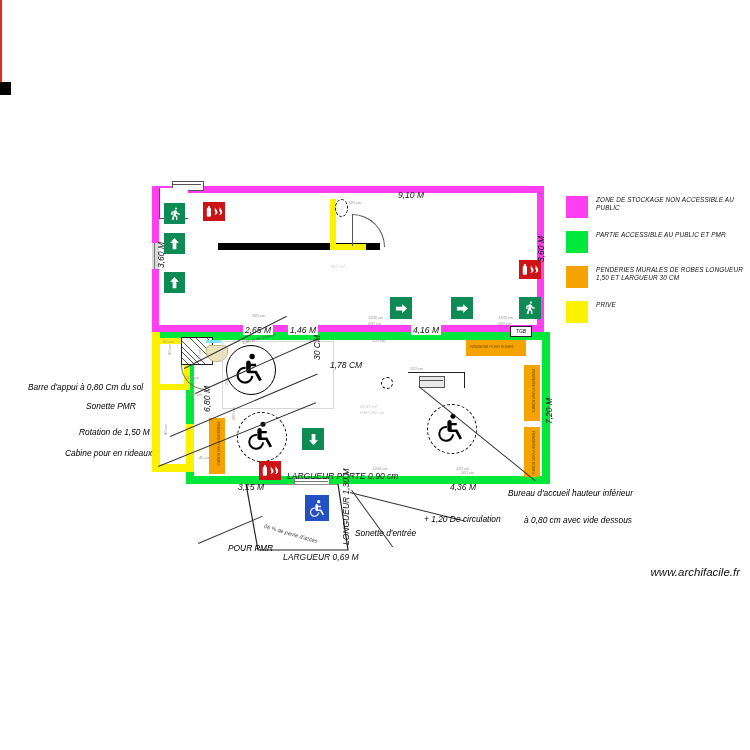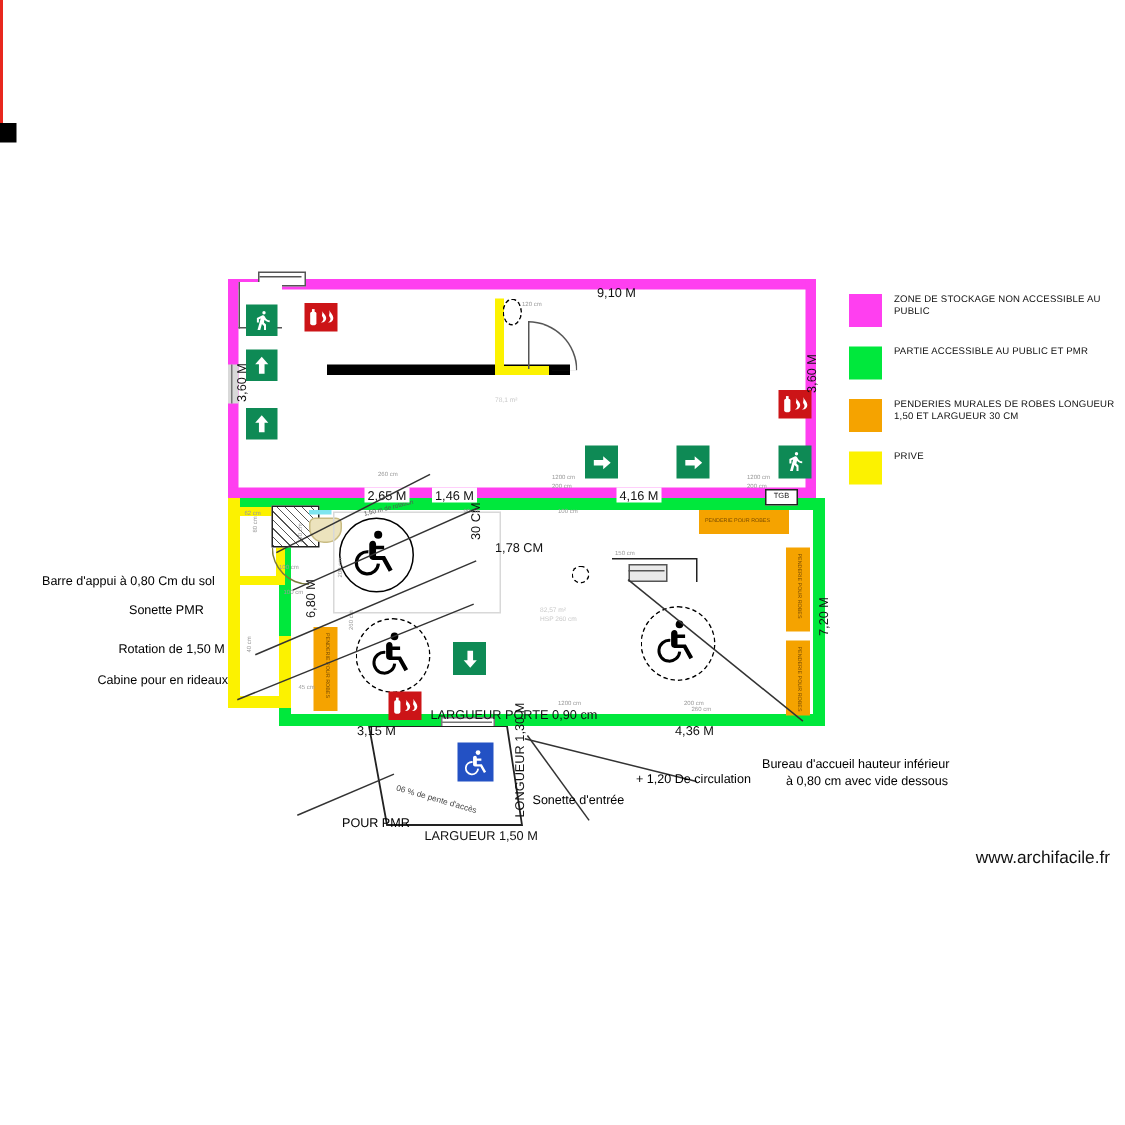--- a/index.html
+++ b/index.html
@@ -4,21 +4,21 @@
 <style>
   html,body{margin:0;padding:0;}
   body{
     width:750px;height:750px;
     background:#ffffff;
     font-family:"Liberation Sans", sans-serif;
     position:relative;
     overflow:hidden;
     -webkit-font-smoothing:antialiased;
   }
-  .plan{position:absolute;left:0;top:0;width:750px;height:750px;}
+  .plan{position:absolute;left:0;top:0;width:750px;height:750px;font-style:italic;}
   .abs{position:absolute;}
 
   
   .wall{position:absolute;}
   .w-magenta{background:#ff3ff0;}
   .w-green{background:#00e83c;}
   .w-yellow{background:#fcf200;}
   .w-orange{background:#f5a300;}
   .w-black{background:#000000;}
   .w-red{background:#e8281e;}
@@ -325,21 +325,21 @@
   <div class="dim dim-box" style="left:288px;top:325px;">1,46 M</div>
   <div class="dim dim-box" style="left:411px;top:325px;">4,16 M</div>
   <div class="dim vtxt" style="left:312px;top:360px;transform:rotate(-90deg);">30 CM</div>
   <div class="dim" style="left:330px;top:360px;">1,78 CM</div>
   <div class="dim vtxt" style="left:202px;top:412px;transform:rotate(-90deg);">6,80 M</div>
   <div class="dim vtxt" style="left:544px;top:424px;transform:rotate(-90deg);">7,20 M</div>
   <div class="dim" style="left:238px;top:482px;">3,15 M</div>
   <div class="dim" style="left:450px;top:482px;">4,36 M</div>
   <div class="dim" style="left:287px;top:471px;">LARGUEUR PORTE 0,90 cm</div>
   <div class="dim vtxt" style="left:341px;top:545px;transform:rotate(-90deg);">LONGUEUR 1,30 M</div>
-  <div class="dim" style="left:283px;top:552px;">LARGUEUR 1,50 M</div>
+  <div class="dim" style="left:283px;top:552px;">LARGUEUR 0,69 M</div>
 
   <div class="areatxt" style="left:360px;top:404px;">82,57 m²</div>
   <div class="areatxt" style="left:360px;top:410px;">HSP 260 cm</div>
 
   <div class="tiny" style="left:163px;top:339px;">62 cm</div>
   <div class="tiny" style="left:167px;top:355px;transform:rotate(-90deg);transform-origin:0 0;">80 cm</div>
   <div class="tiny" style="left:197px;top:362px;transform:rotate(-90deg);transform-origin:0 0;">130 cm</div>
   <div class="tiny" style="left:186px;top:375px;">100 cm</div>
   <div class="tiny" style="left:189px;top:392px;">100 cm</div>
   <div class="tiny" style="left:224px;top:385px;transform:rotate(-90deg);transform-origin:0 0;">200 cm</div>
@@ -363,21 +363,21 @@
 
   <div class="annot" style="left:28px;top:382px;">Barre d'appui à 0,80 Cm du sol</div>
   <div class="annot" style="left:86px;top:401px;">Sonette PMR</div>
   <div class="annot" style="left:79px;top:427px;">Rotation de 1,50 M</div>
   <div class="annot" style="left:65px;top:448px;">Cabine pour en rideaux</div>
 
   <div class="annot" style="left:228px;top:543px;">POUR PMR</div>
   <div class="annot" style="left:355px;top:528px;">Sonette d'entrée</div>
   <div class="annot" style="left:424px;top:514px;">+ 1,20 De circulation</div>
 
-  <div class="annot" style="left:508px;top:504px;">Bureau d'accueil hauteur inférieur</div>
+  <div class="annot" style="left:508px;top:488px;">Bureau d'accueil hauteur inférieur</div>
   <div class="annot" style="left:524px;top:515px;">à 0,80 cm avec vide dessous</div>
 
   <div class="legend">
     <div class="leg-row">
       <div class="leg-sw" style="background:#ff3ff0;"></div>
       <div class="leg-tx">ZONE DE STOCKAGE NON ACCESSIBLE AU PUBLIC</div>
     </div>
     <div class="leg-row">
       <div class="leg-sw" style="background:#00e83c;"></div>
       <div class="leg-tx">PARTIE ACCESSIBLE AU PUBLIC ET PMR</div>

